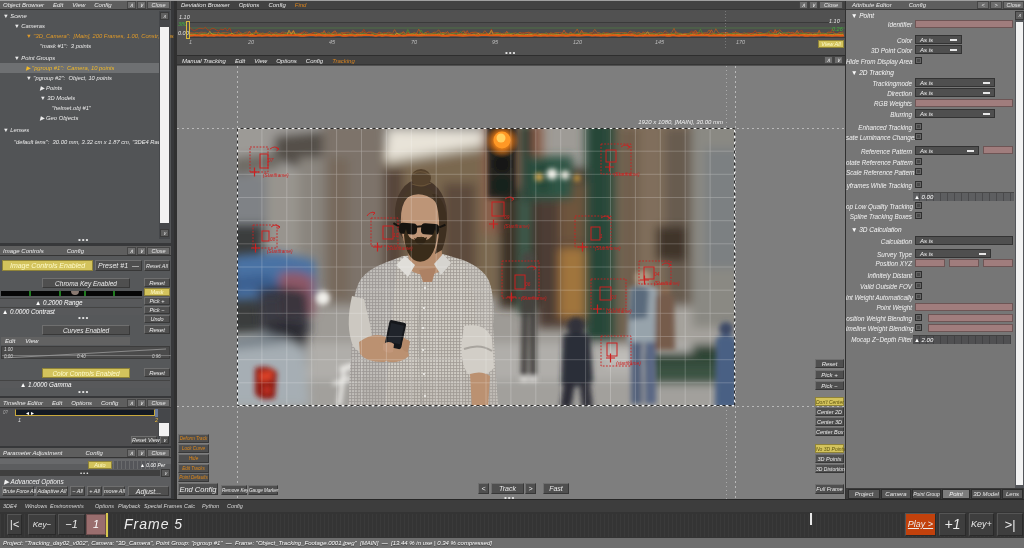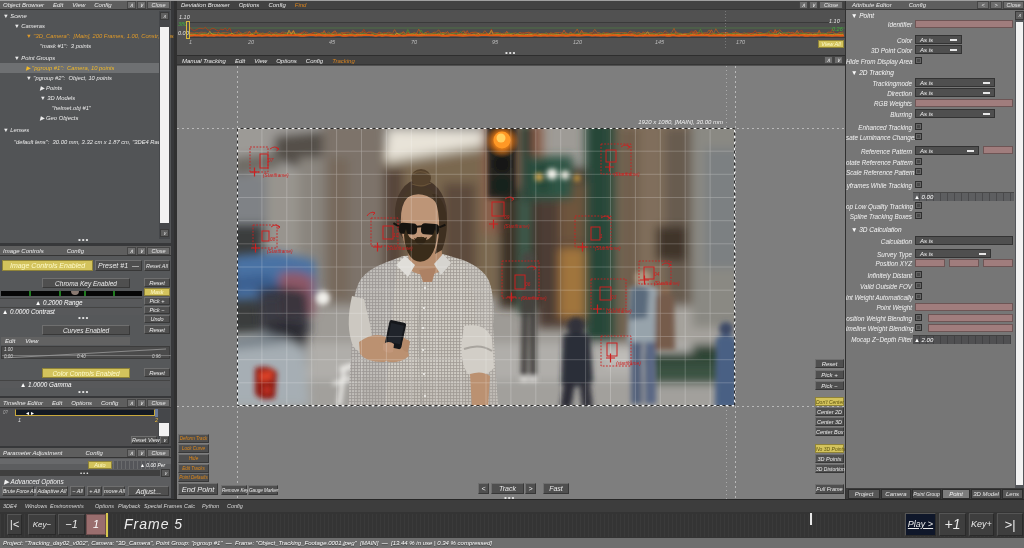--- a/index.html
+++ b/index.html
@@ -484,21 +484,21 @@
 <rect x="0.5" y="0.5" width="497" height="277" fill="none" stroke="#222" stroke-width="1" stroke-dasharray="3,3" stroke-dashoffset="3" opacity="0.9"></rect>
 </svg>
 </div>
 
     <div class="btn" style="left:1px;top:368px;width:31px;height:9px;font-size:4.6px;line-height:8px;color:#e08818;">Deform Track</div>
     <div class="btn" style="left:1px;top:378px;width:31px;height:9px;font-size:4.6px;line-height:8px;color:#e08818;">Lock Curve</div>
     <div class="btn" style="left:1px;top:388px;width:31px;height:9px;font-size:4.6px;line-height:8px;color:#e08818;">Hide</div>
     <div class="btn" style="left:1px;top:398px;width:31px;height:9px;font-size:4.6px;line-height:8px;color:#e08818;">Edit Tracks</div>
     <div class="btn" style="left:1px;top:407px;width:31px;height:9px;font-size:4.6px;line-height:8px;color:#e08818;">Point Defaults</div>
 
-    <div class="btn" style="left:1px;top:417px;width:40px;height:12px;font-size:7.5px;line-height:11px;">End Point</div>
+    <div class="btn" style="left:1px;top:417px;width:40px;height:12px;font-size:7.5px;line-height:11px;">End Config</div>
     <div class="btn" style="left:44px;top:419px;width:26px;height:10px;font-size:4.6px;line-height:9px;">Remove Key</div>
     <div class="btn" style="left:71px;top:419px;width:30px;height:10px;font-size:4.6px;line-height:9px;">Gauge Marker</div>
     <div class="btn" style="left:301px;top:417px;width:11px;height:11px;font-size:7px;line-height:10px;">&lt;</div>
     <div class="btn" style="left:314px;top:417px;width:33px;height:11px;font-size:7px;line-height:10px;">Track</div>
     <div class="btn" style="left:348px;top:417px;width:11px;height:11px;font-size:7px;line-height:10px;">&gt;</div>
     <div class="btn" style="left:366px;top:417px;width:26px;height:11px;font-size:7px;line-height:10px;">Fast</div>
 
     <div class="btn" style="left:638px;top:293px;width:29px;height:9px;font-size:6px;line-height:8px;">Reset</div>
     <div class="btn" style="left:638px;top:304px;width:29px;height:9px;font-size:6px;line-height:8px;">Pick +</div>
     <div class="btn" style="left:638px;top:315px;width:29px;height:9px;font-size:6px;line-height:8px;">Pick −</div>
@@ -609,21 +609,21 @@
 <div class="abs dots" style="left:504px;top:496px;z-index:5;">•••</div>
 <div class="abs" id="timeline" style="left:0;top:512px;width:1024px;height:26px;background:#343434;">
   <div class="abs" style="left:810px;top:1px;width:2px;height:12px;background:#e8e8e8;"></div>
   <div class="abs" style="left:0;top:2px;width:1024px;height:23px;background:repeating-linear-gradient(to right,#3a3a3a 0,#3a3a3a 1px,transparent 1px,transparent 4px);"></div>
   <div class="abs btn" style="left:7px;top:2px;width:15px;height:21px;background:#3e3e3e;border-color:#555 #2a2a2a #2a2a2a #555;font-size:11px;line-height:19px;">|&lt;</div>
   <div class="abs btn" style="left:28px;top:2px;width:28px;height:21px;background:#3e3e3e;border-color:#555 #2a2a2a #2a2a2a #555;font-size:8px;line-height:19px;">Key−</div>
   <div class="abs btn" style="left:58px;top:2px;width:27px;height:21px;background:#3e3e3e;border-color:#555 #2a2a2a #2a2a2a #555;font-size:11px;line-height:19px;">−1</div>
   <div class="abs" style="left:86px;top:2px;width:20px;height:21px;background:#9a6e6e;border:1px solid #6e4e4e;color:#fff;font-size:11px;line-height:19px;text-align:center;">1</div>
   <div class="abs" style="left:106px;top:1px;width:2px;height:24px;background:#d8c84e;"></div>
   <div class="abs" style="left:124px;top:4px;color:#ececec;font-size:14px;letter-spacing:1px;">Frame 5</div>
-  <div class="abs btn" style="left:905px;top:1px;width:31px;height:23px;background:#0f172a;border-color:#555 #2a2a2a #2a2a2a #555;font-size:9px;line-height:21px;text-decoration:underline;">Play &gt;</div>
+  <div class="abs btn" style="left:905px;top:1px;width:31px;height:23px;background:#c2410c;border-color:#555 #2a2a2a #2a2a2a #555;font-size:9px;line-height:21px;text-decoration:underline;">Play &gt;</div>
   <div class="abs btn" style="left:939px;top:1px;width:27px;height:23px;background:#3e3e3e;border-color:#555 #2a2a2a #2a2a2a #555;font-size:14px;line-height:21px;">+1</div>
   <div class="abs btn" style="left:969px;top:1px;width:25px;height:23px;background:#3e3e3e;border-color:#555 #2a2a2a #2a2a2a #555;font-size:9px;line-height:21px;">Key+</div>
   <div class="abs btn" style="left:997px;top:1px;width:26px;height:23px;background:#3e3e3e;border-color:#555 #2a2a2a #2a2a2a #555;font-size:13px;line-height:21px;">&gt;|</div>
 </div>
 <div class="abs" id="statusbar" style="left:0;top:538px;width:1024px;height:10px;background:#6e6e6e;color:#fdfdfd;font-size:6px;line-height:10px;text-shadow:0 1px 1px #3a3a3a;">
   <span style="position:absolute;left:3px;white-space:nowrap;">Project: "Tracking_day02_v002", Camera: "3D_Camera", Point Group: "pgroup #1" &nbsp;—&nbsp; Frame: "Object_Tracking_Footage.0001.jpeg" &nbsp;[MAIN]&nbsp; — &nbsp;[13.44 % in use | 0.34 % compressed]</span>
 </div>
 
 </div>
 </body></html>

